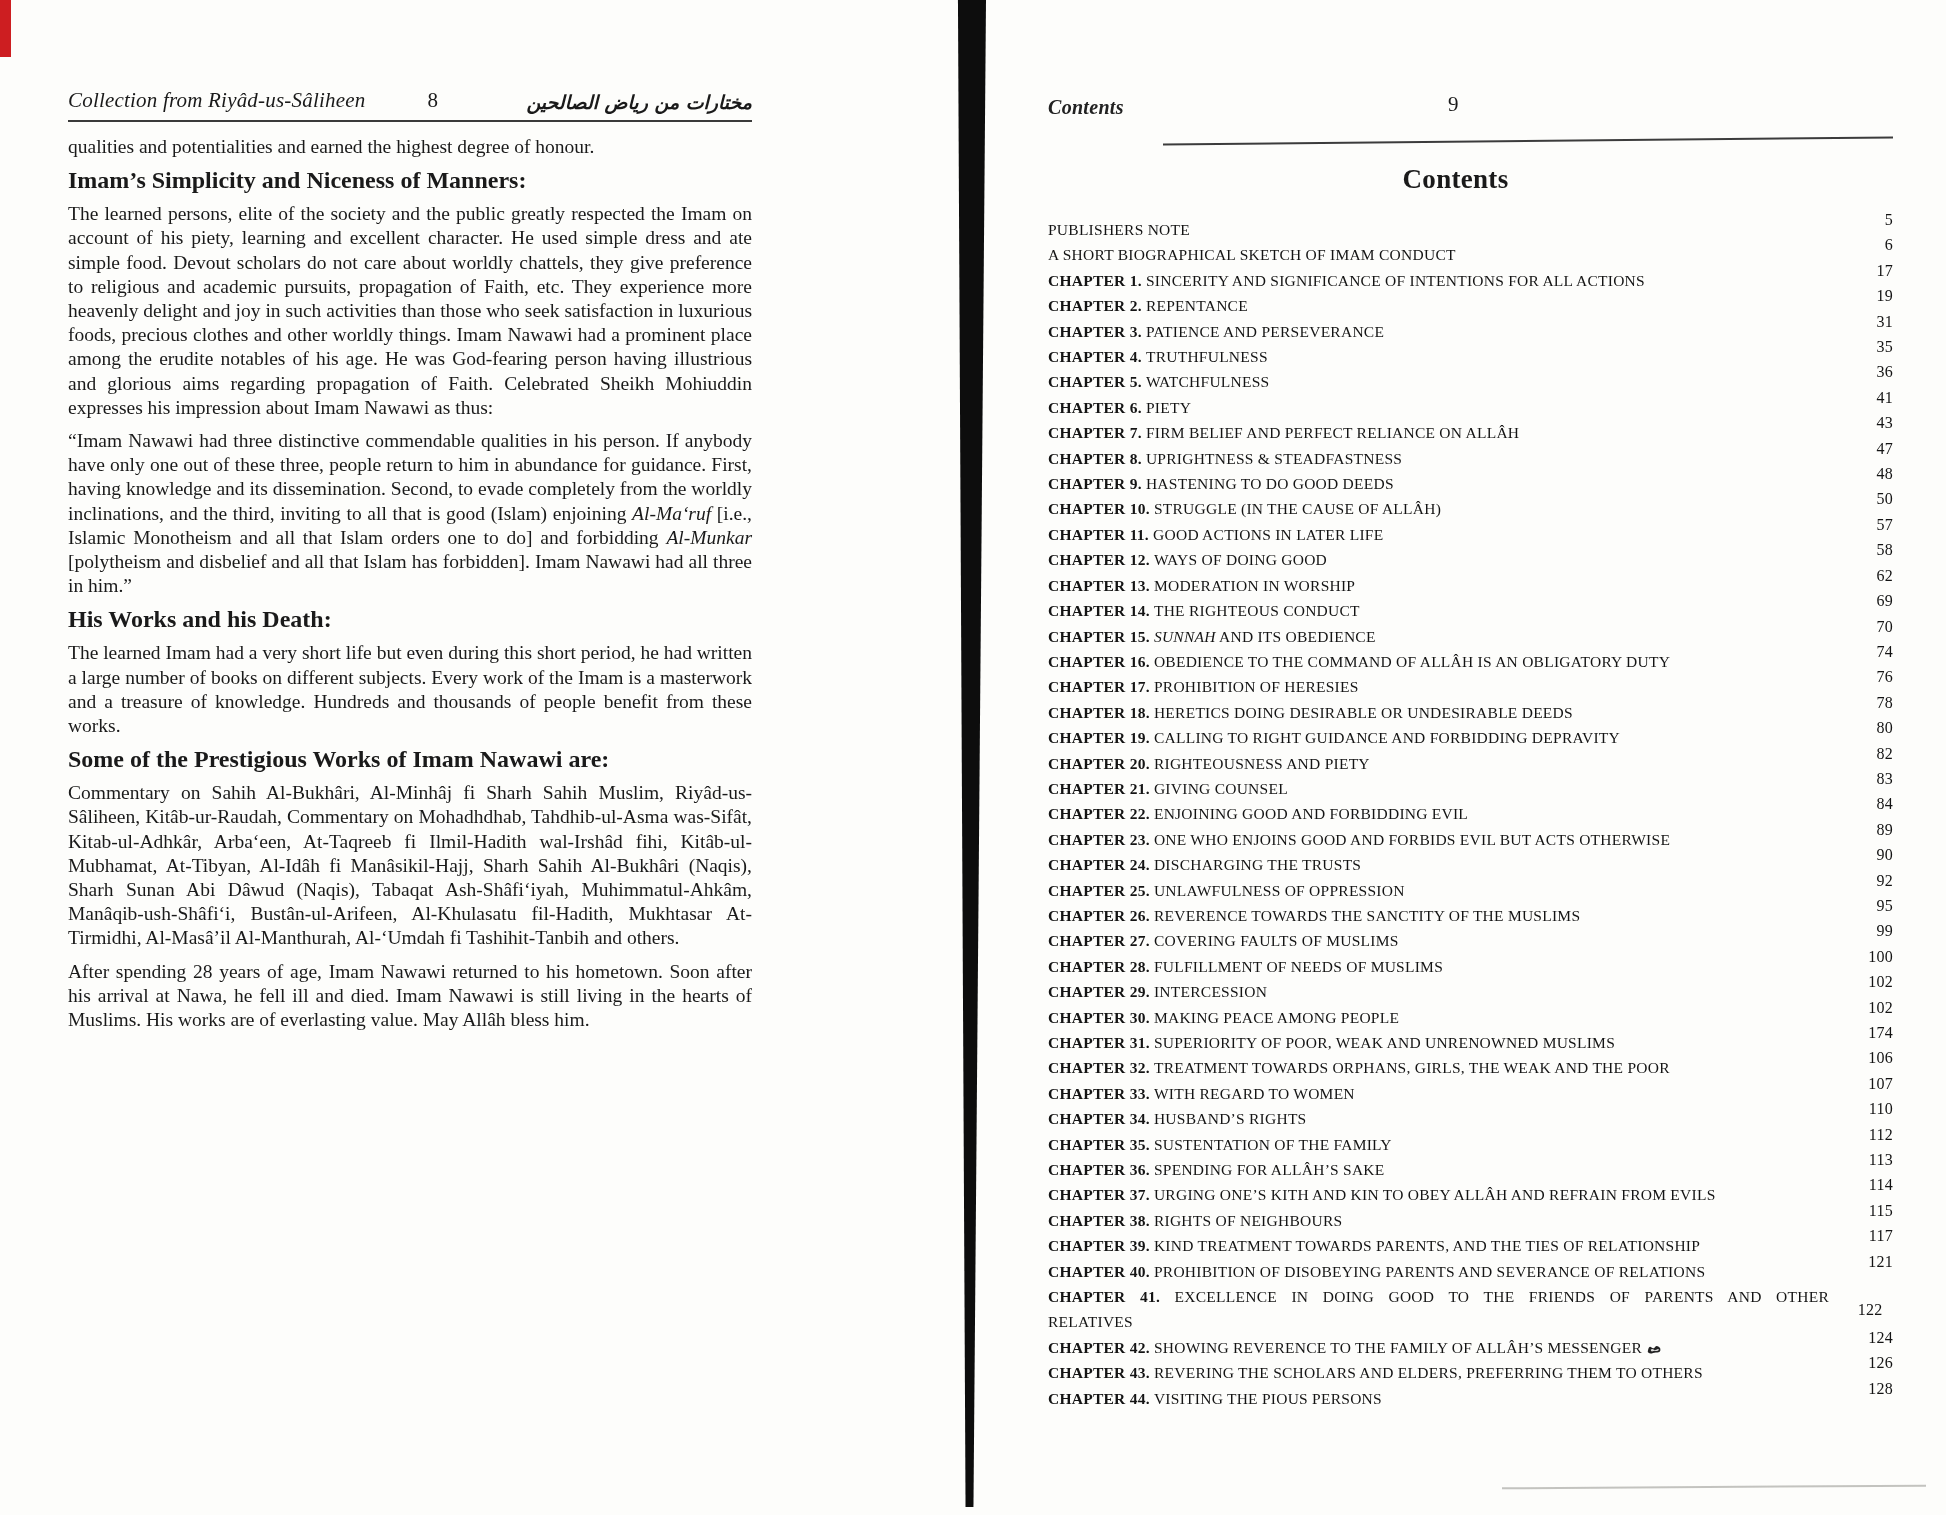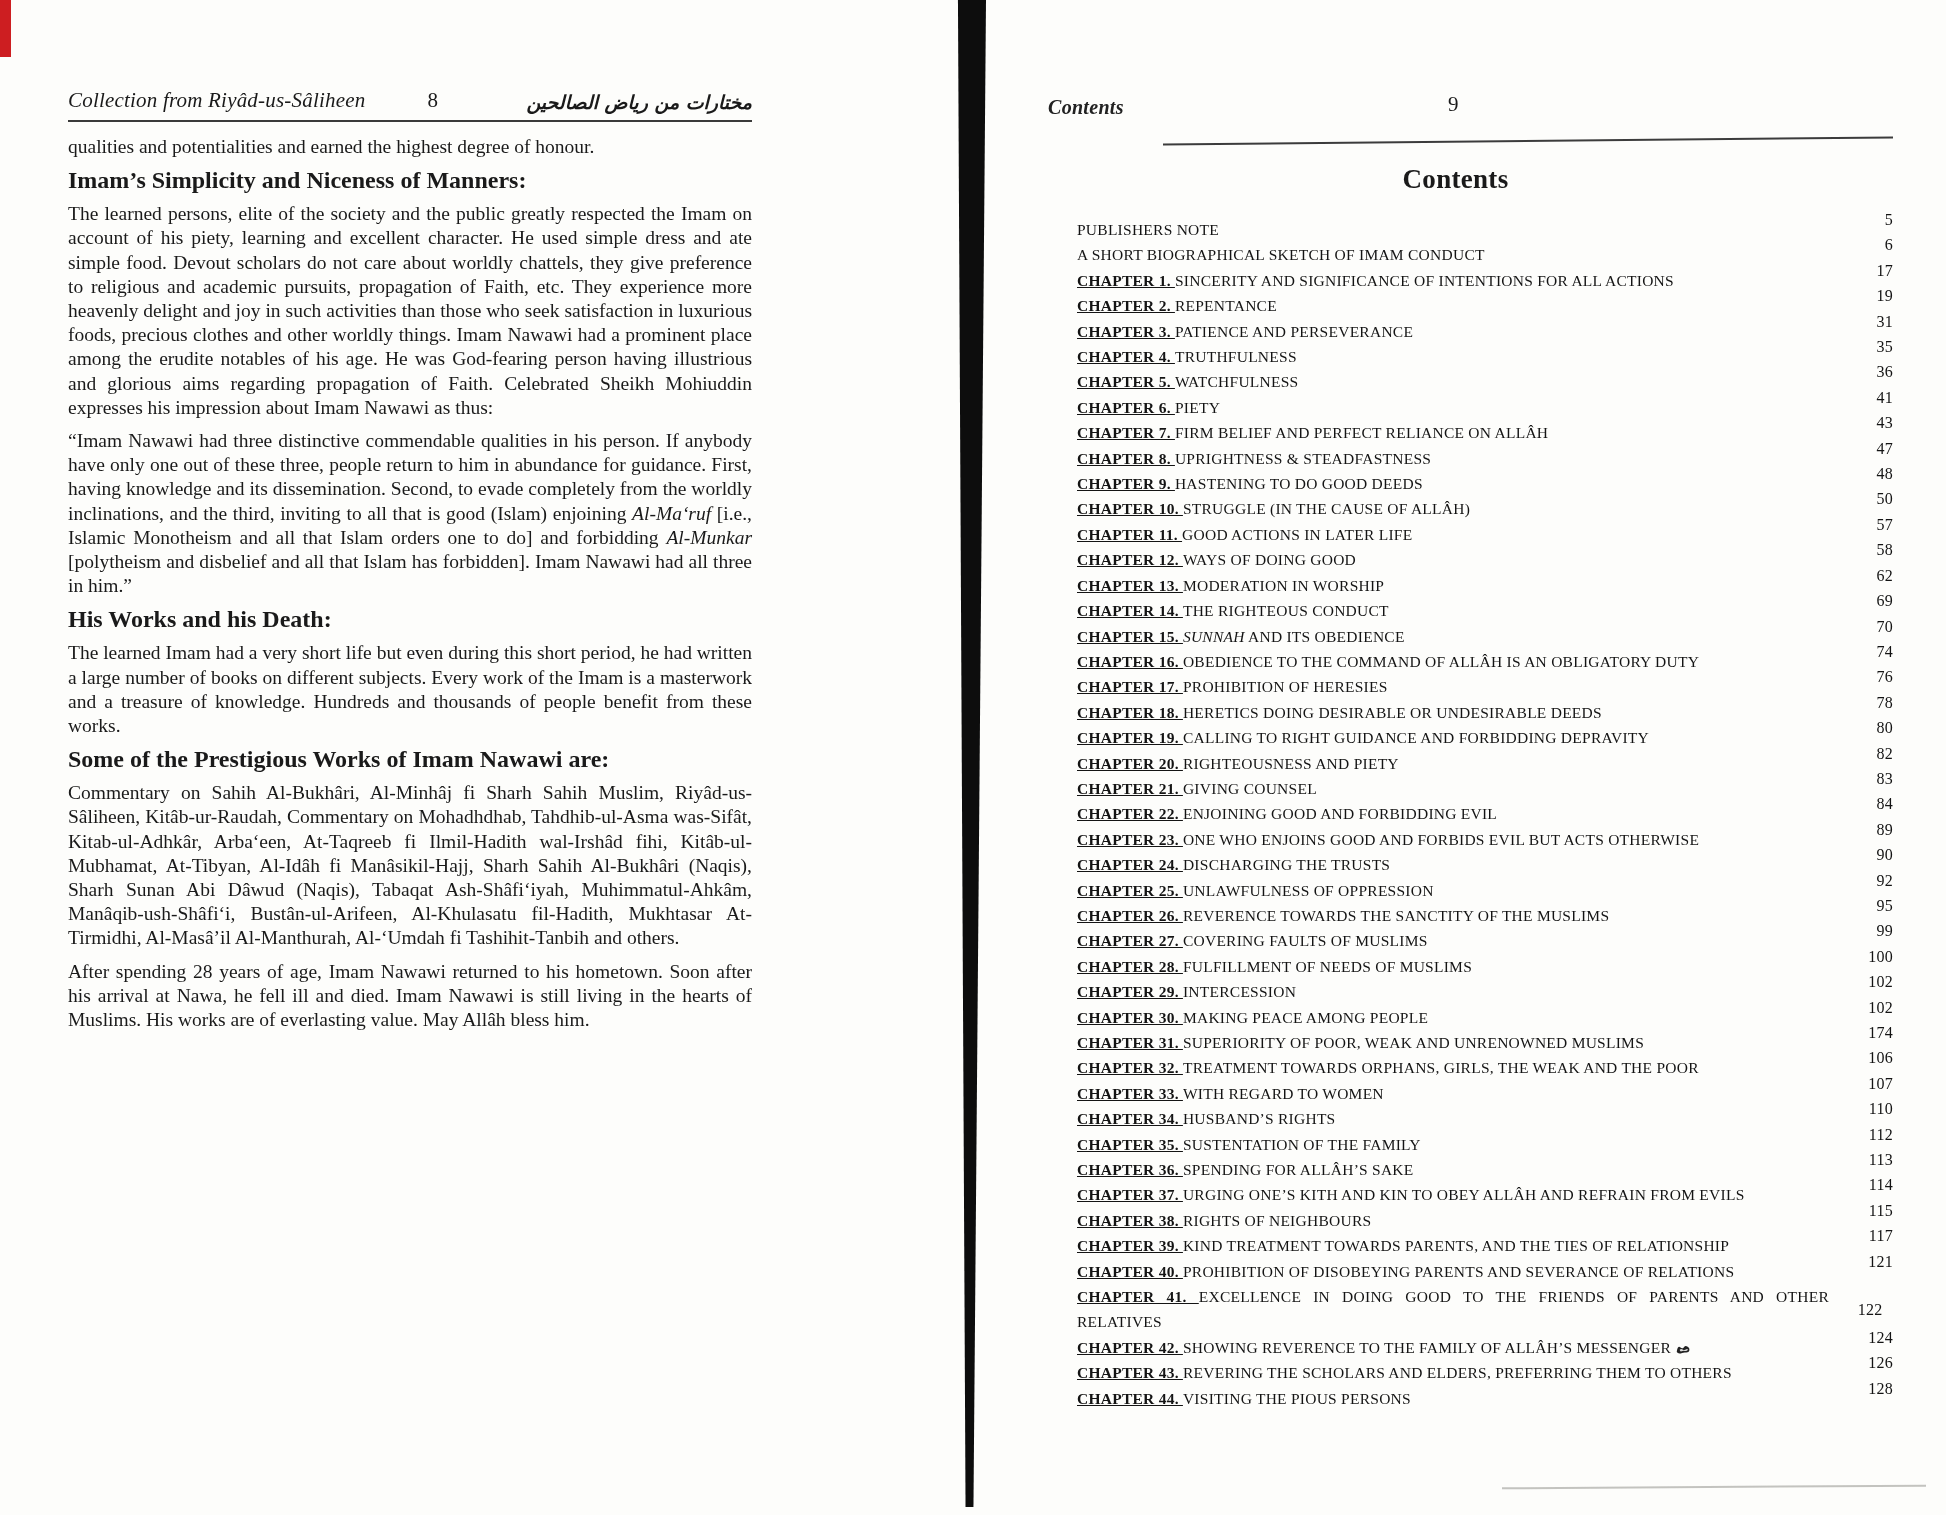--- a/index.html
+++ b/index.html
@@ -27,23 +27,23 @@
   .lp-body em{font-style:italic;}
 
   
   .page-right{position:absolute;left:1048px;top:96px;width:845px;}
   .rp-header{position:relative;height:28px;font-size:20px;}
   .rp-title{font-style:italic;font-weight:600;color:#222;letter-spacing:.3px;}
   .rp-num{position:absolute;left:400px;top:-4px;font-size:21px;}
   .rp-rule{position:absolute;left:115px;top:44px;width:730px;border-top:2.5px solid #3c3c3c;transform:rotate(-0.55deg);}
   .rp-heading{margin:40px 30px 0 0;text-align:center;font-size:27px;letter-spacing:.3px;}
   .toc{margin-top:22px;font-size:15.5px;letter-spacing:.25px;color:#141414;}
-  .toc-row{display:flex;align-items:flex-start;line-height:25.4px;margin-left:29px;}
+  .toc-row{display:flex;align-items:flex-start;line-height:25.4px;}
   .toc-title{flex:1;padding-right:18px;text-align:justify;}
-  .toc-title b{font-weight:700;text-decoration:underline;}
+  .toc-title b{font-weight:700;}
   .toc-page{width:46px;text-align:right;transform:translateY(-10px);font-size:16px;}
   .toc-row.two .toc-title{word-spacing:5px;}
   .toc-row.two .toc-page{align-self:flex-end;transform:translateY(-12px);text-align:center;}
   .seal{display:inline-block;width:17px;height:14px;vertical-align:-2px;margin-left:4px;}
 </style>
 </head>
 <body>
 
 <div class="canvas">
 

